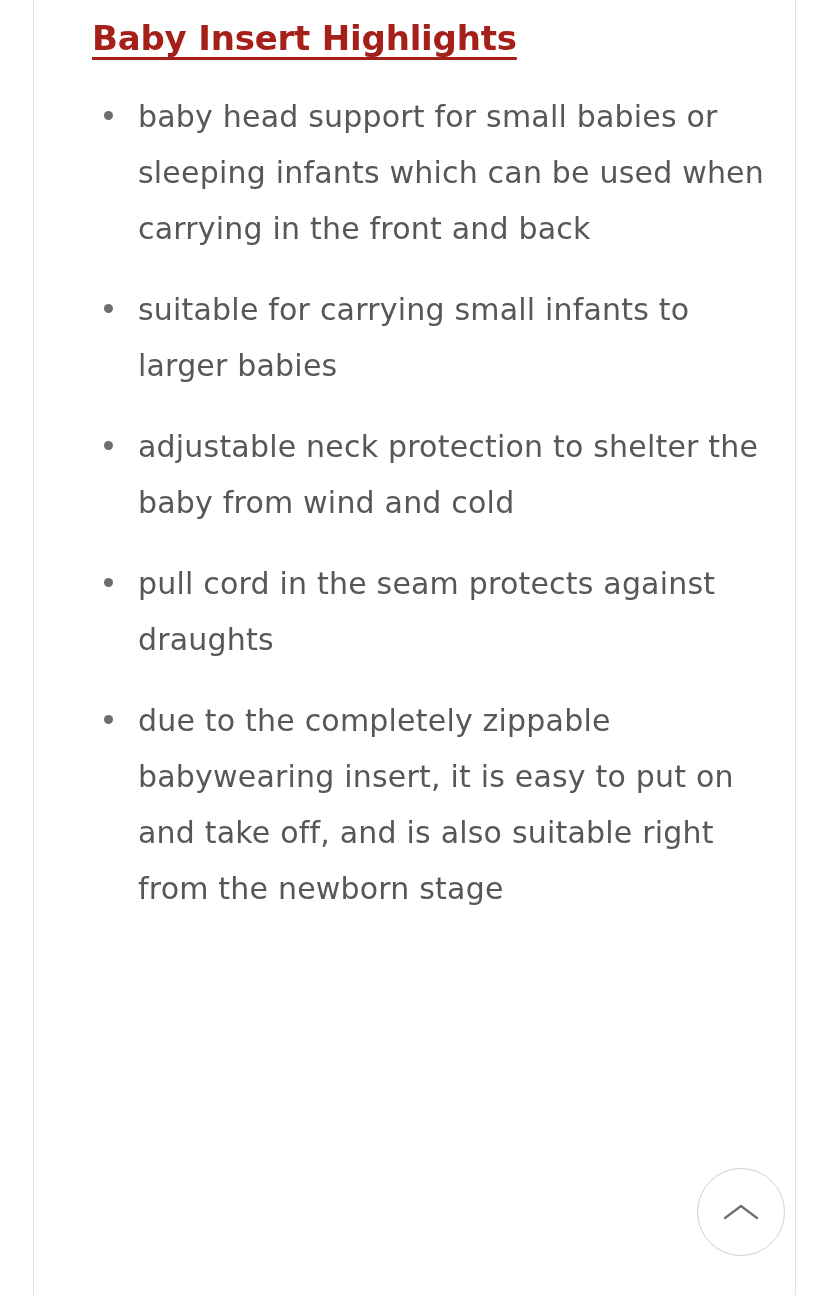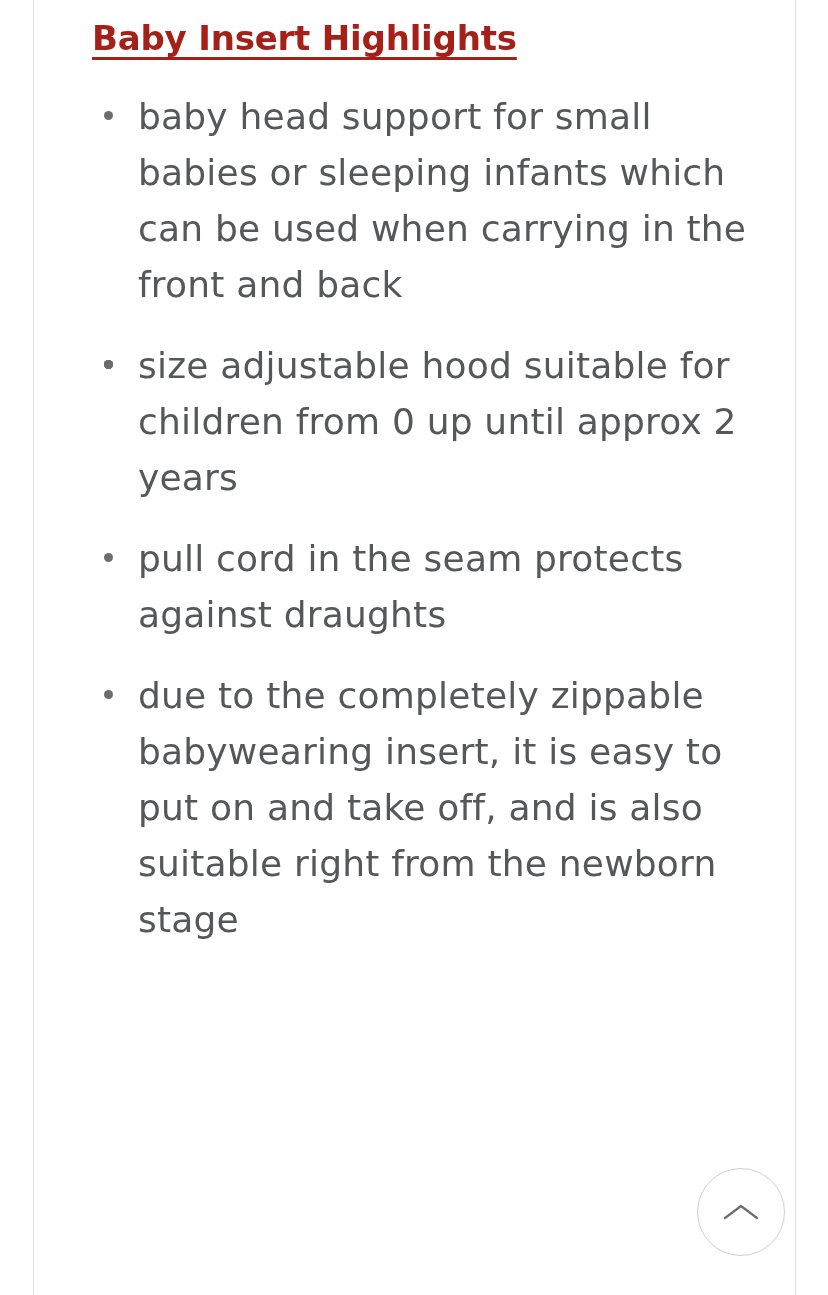--- a/index.html
+++ b/index.html
@@ -71,21 +71,21 @@
     list-style: none;
     margin: 0;
     padding: 0;
     margin-top: 30px;
   }
 
   ul.highlights li {
     position: relative;
     padding-left: 46px;
     margin-bottom: 25px;
-    font-size: 36px;
+    font-size: 30px;
     line-height: 56px;
     color: #555759;
     letter-spacing: 0.2px;
     font-family: "DejaVu Sans", sans-serif;
   }
 
   ul.highlights li .bullet {
     position: absolute;
     left: 12px;
     top: 22px;
@@ -126,27 +126,25 @@
 
     <h2 class="section-title">Baby Insert Highlights</h2>
 
     <ul class="highlights">
       <li>
         <span class="bullet"></span>
         <span>baby head support for small babies or sleeping infants which can be used when carrying in the front and back</span>
       </li>
       <li>
         <span class="bullet"></span>
+        <span>suitable for carrying small infants to larger babies</span>
       </li>
       <li>
         <span class="bullet"></span>
-      </li>
-      <li>
-        <span class="bullet"></span>
-        <span>size adjustable hood suitable for children from 0 up until approx 2 years</span>
+        <span>adjustable neck protection to shelter the baby from wind and cold</span>
       </li>
       <li>
         <span class="bullet"></span>
         <span>pull cord in the seam protects against draughts</span>
       </li>
       <li>
         <span class="bullet"></span>
         <span>due to the completely zippable babywearing insert, it is easy to put on and take off, and is also suitable right from the newborn stage</span>
       </li>
     </ul>

